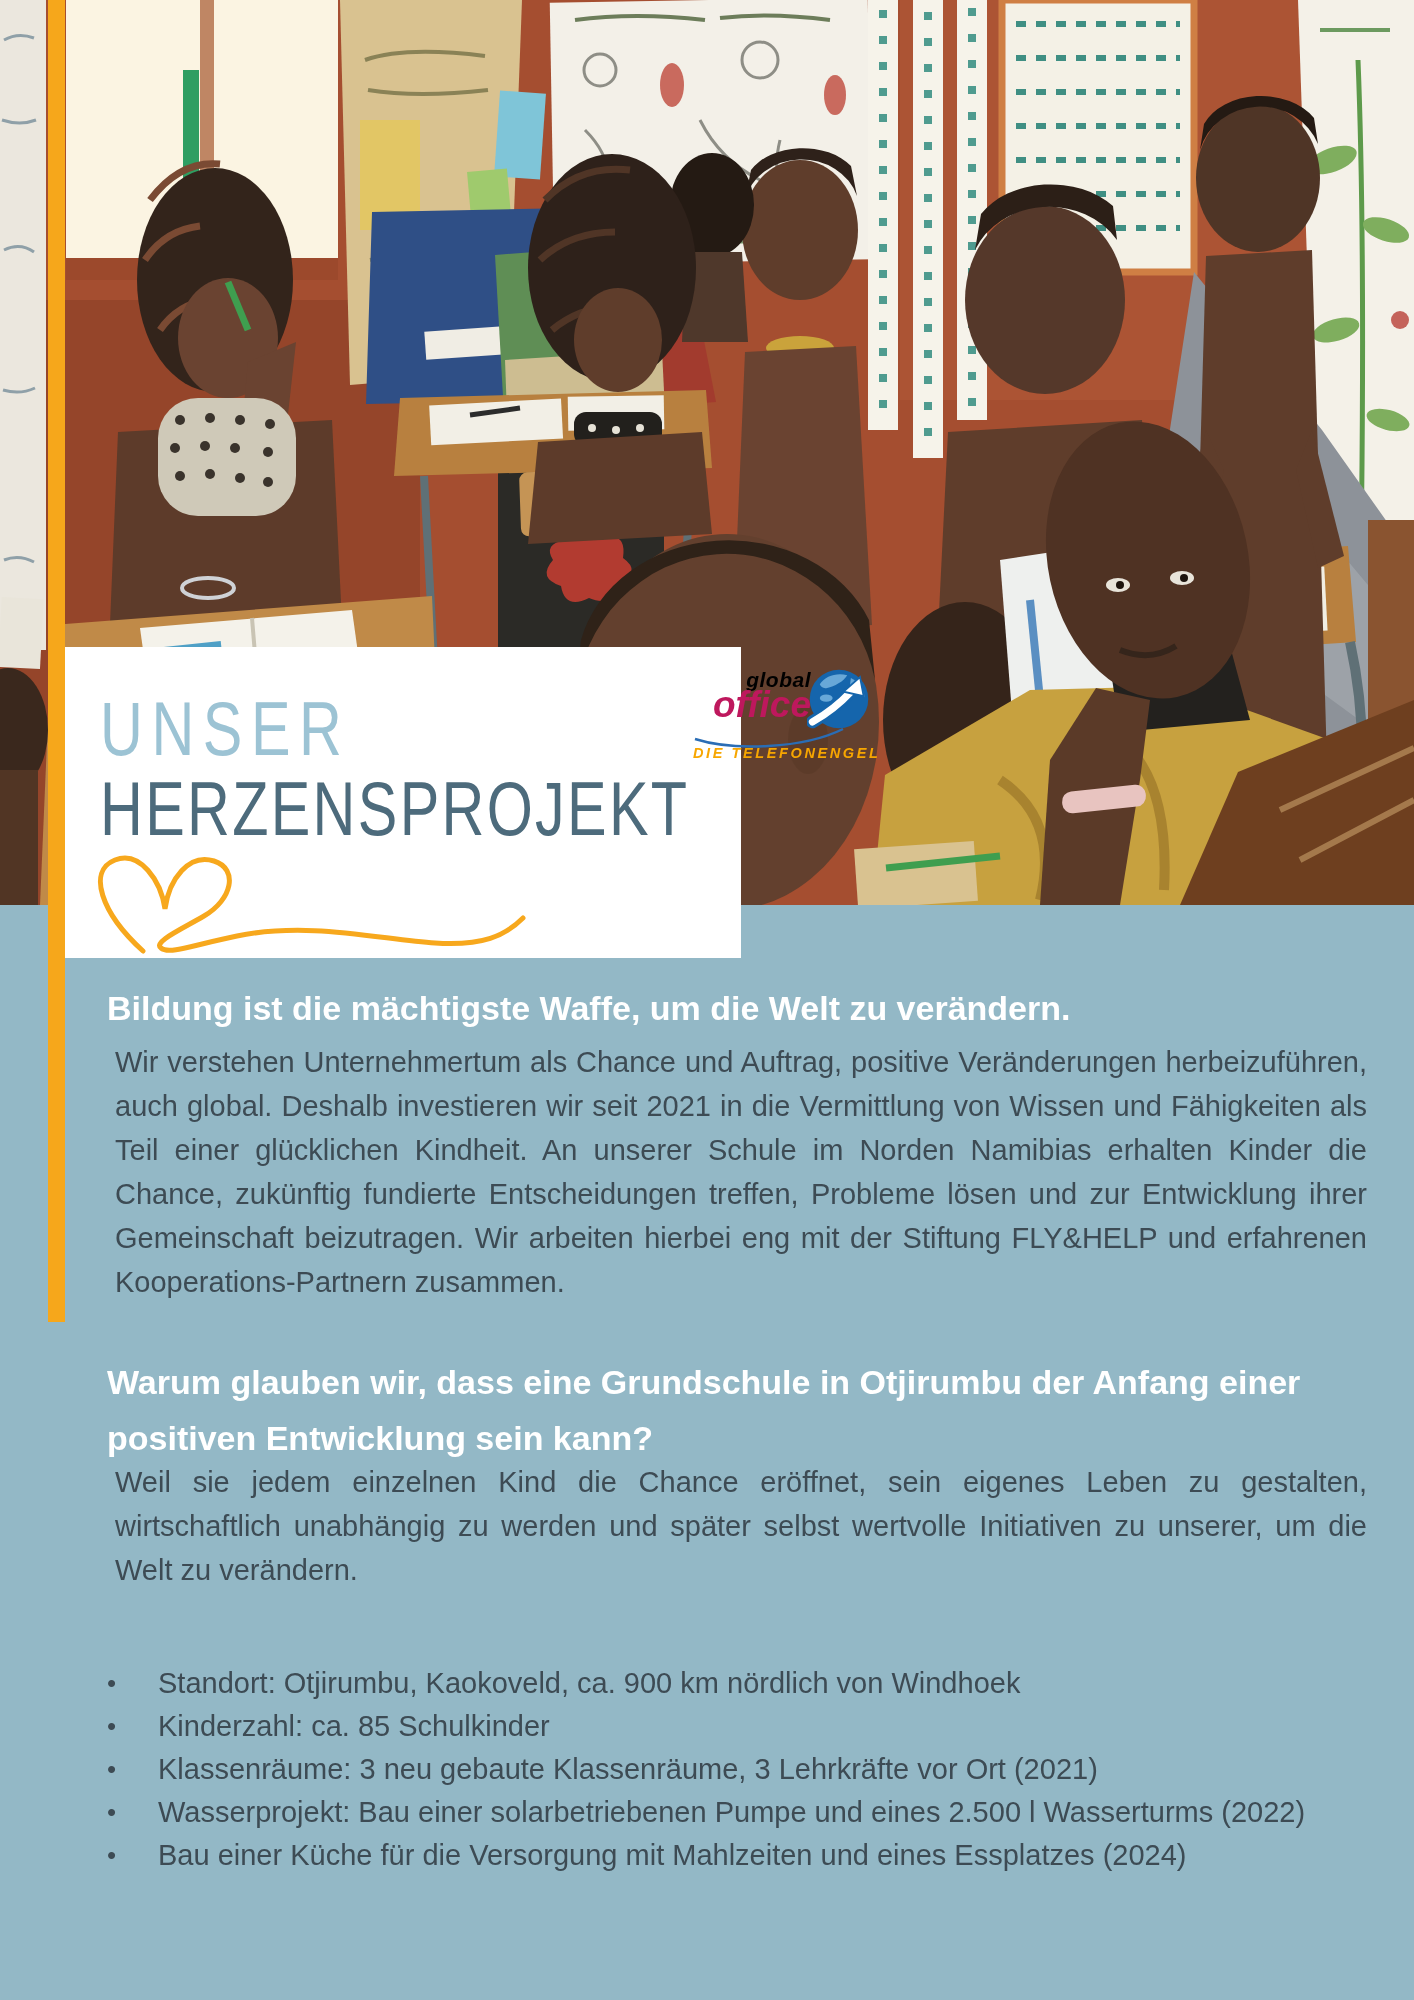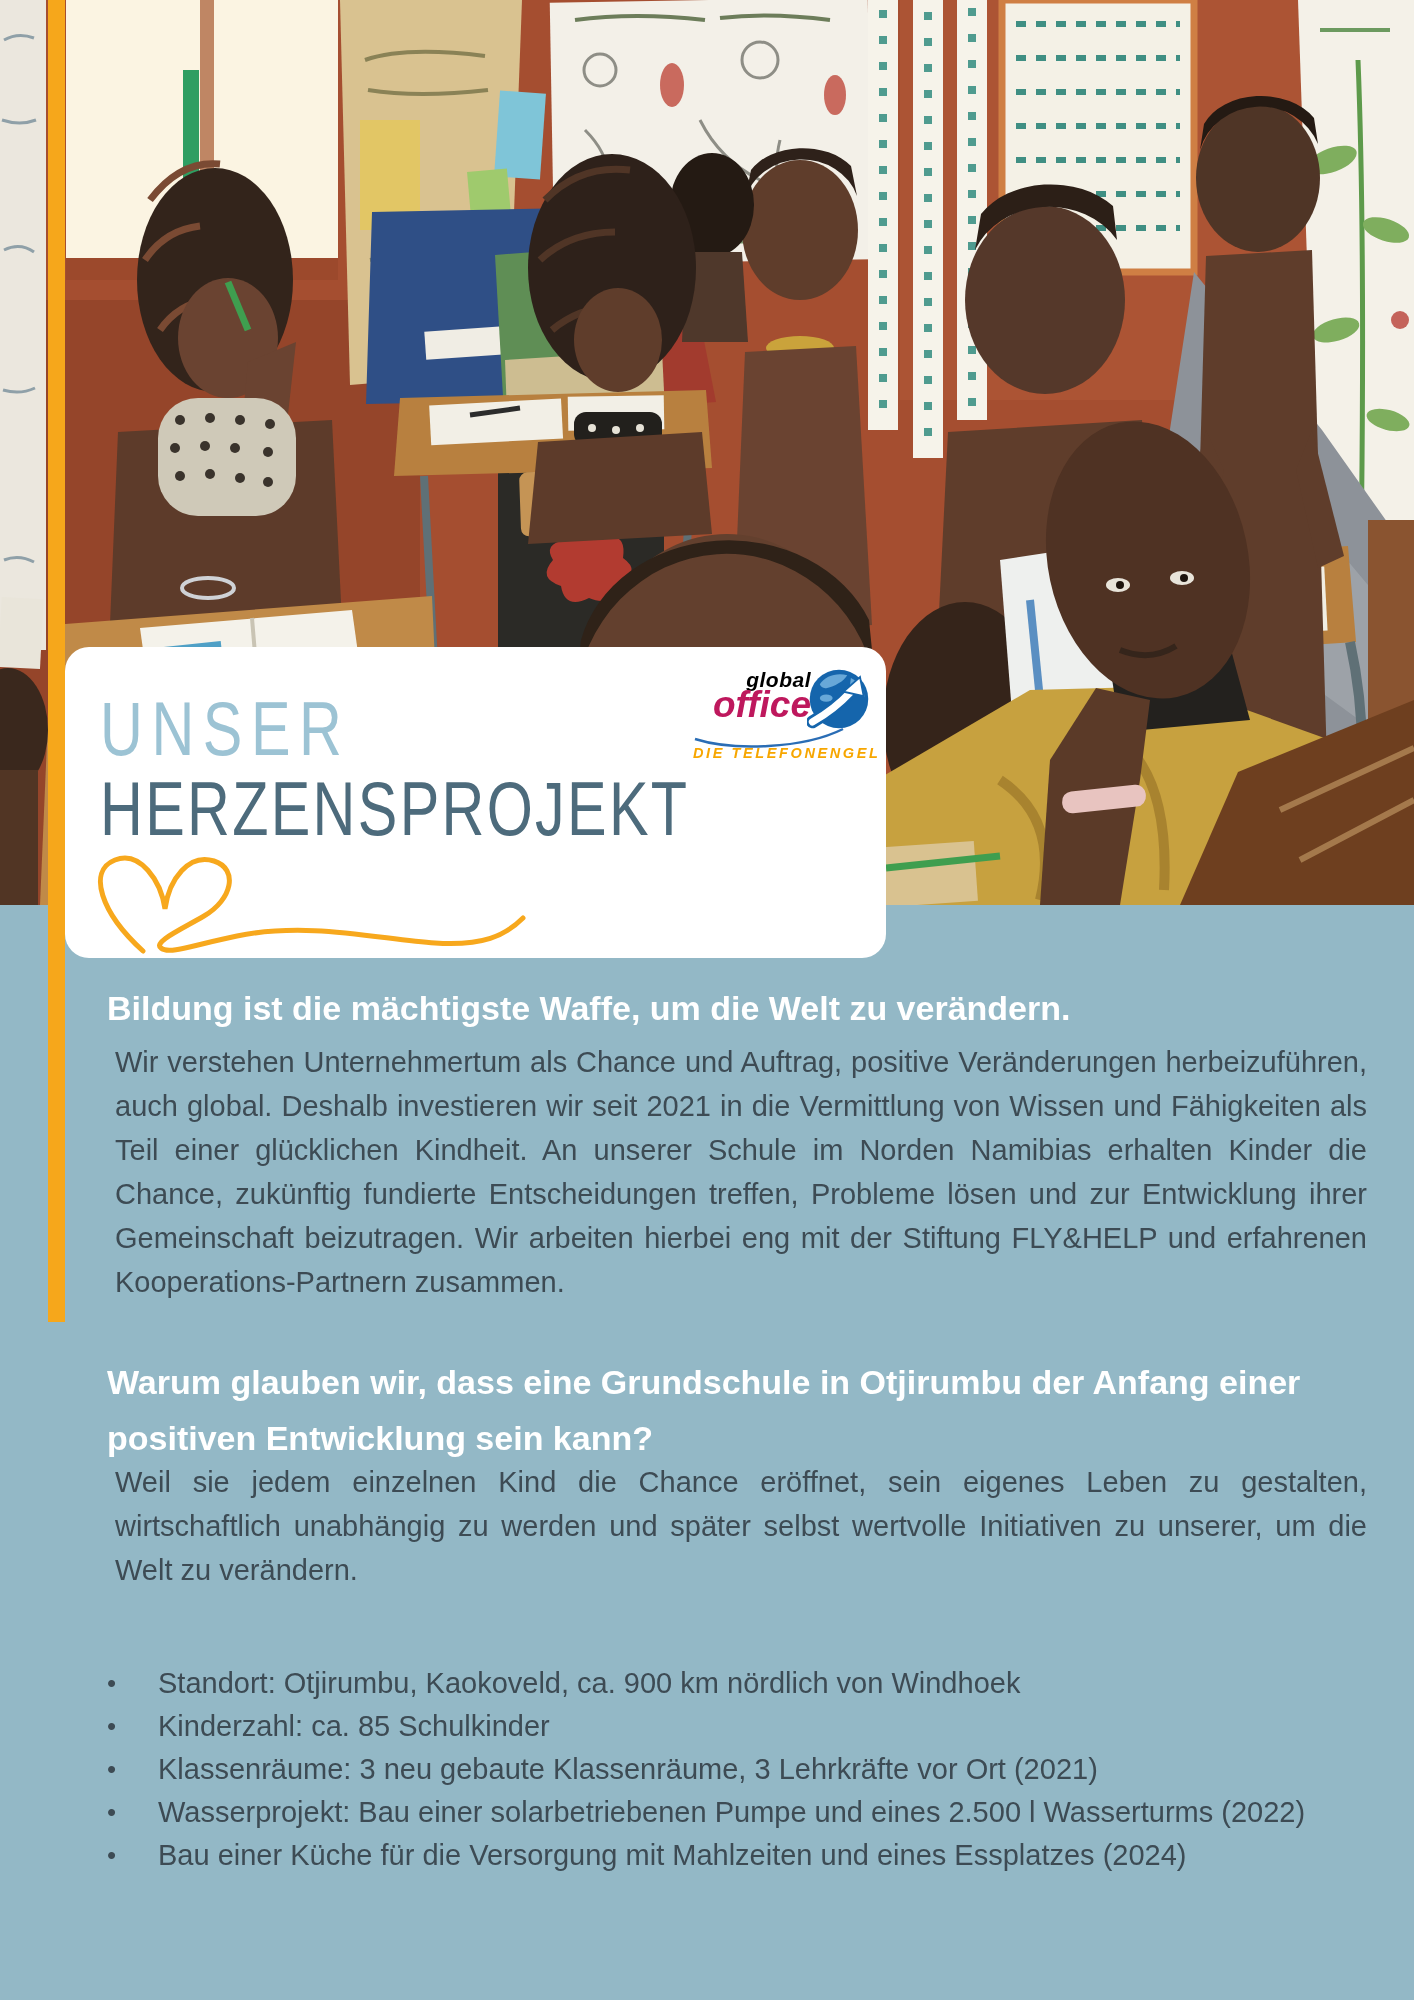--- a/index.html
+++ b/index.html
@@ -6,21 +6,21 @@
   .page{position:relative;width:1414px;height:2000px;overflow:hidden;
         background:#93b8c6;font-family:"Liberation Sans",sans-serif;}
 
   
   .photo{position:absolute;left:0;top:0;width:1414px;height:905px;display:block;}
 
   
   .orange-bar{position:absolute;left:48px;top:0;width:17px;height:1322px;background:#F6A71B;}
 
   
-  .card{position:absolute;left:65px;top:647px;width:821px;height:311px;background:#ffffff;border-radius:24px;}
+  .card{position:absolute;left:65px;top:647px;width:676px;height:311px;background:#ffffff;}
   .t1,.t2{position:absolute;left:35px;white-space:nowrap;font-weight:400;
           transform:scaleX(0.78);transform-origin:left top;line-height:1;}
   .t1{top:44px;font-size:76px;letter-spacing:11px;color:#9CC3D4;}
   .t2{top:124px;font-size:76px;letter-spacing:3px;color:#4D6B7C;}
   .heart{position:absolute;left:20px;top:198px;width:470px;height:110px;}
 
   
   .logo{position:absolute;left:628px;top:22px;width:180px;height:100px;}
   .logo-words{position:absolute;left:0;top:0;width:118px;text-align:right;line-height:1;}
   .lg-global{display:block;font-style:italic;font-weight:700;font-size:21px;color:#000000;letter-spacing:.5px;}

